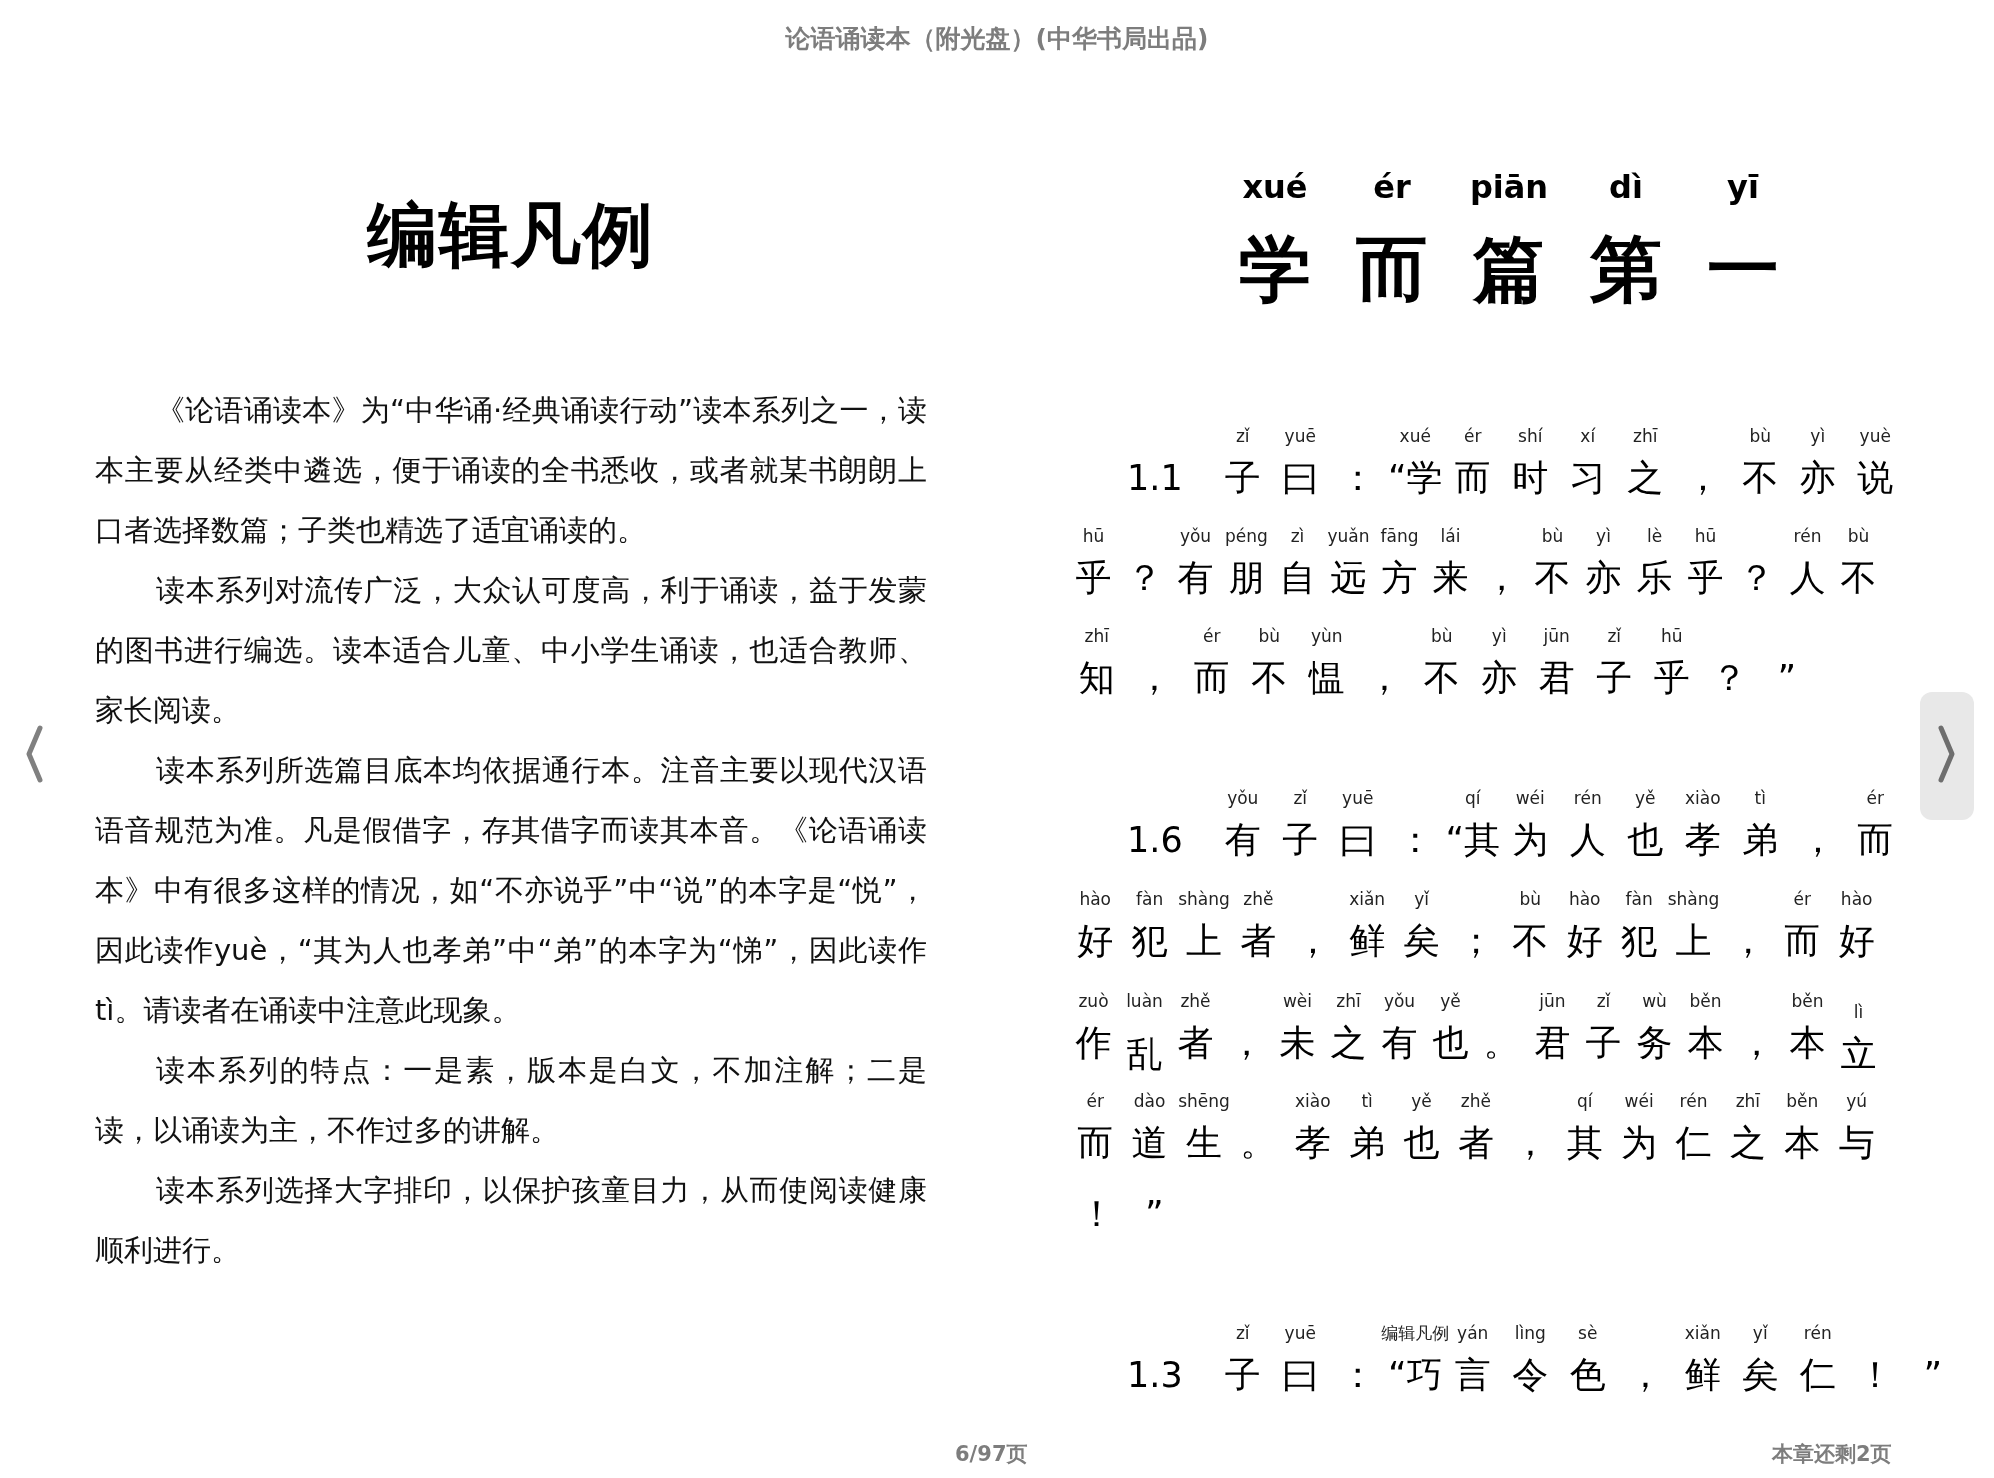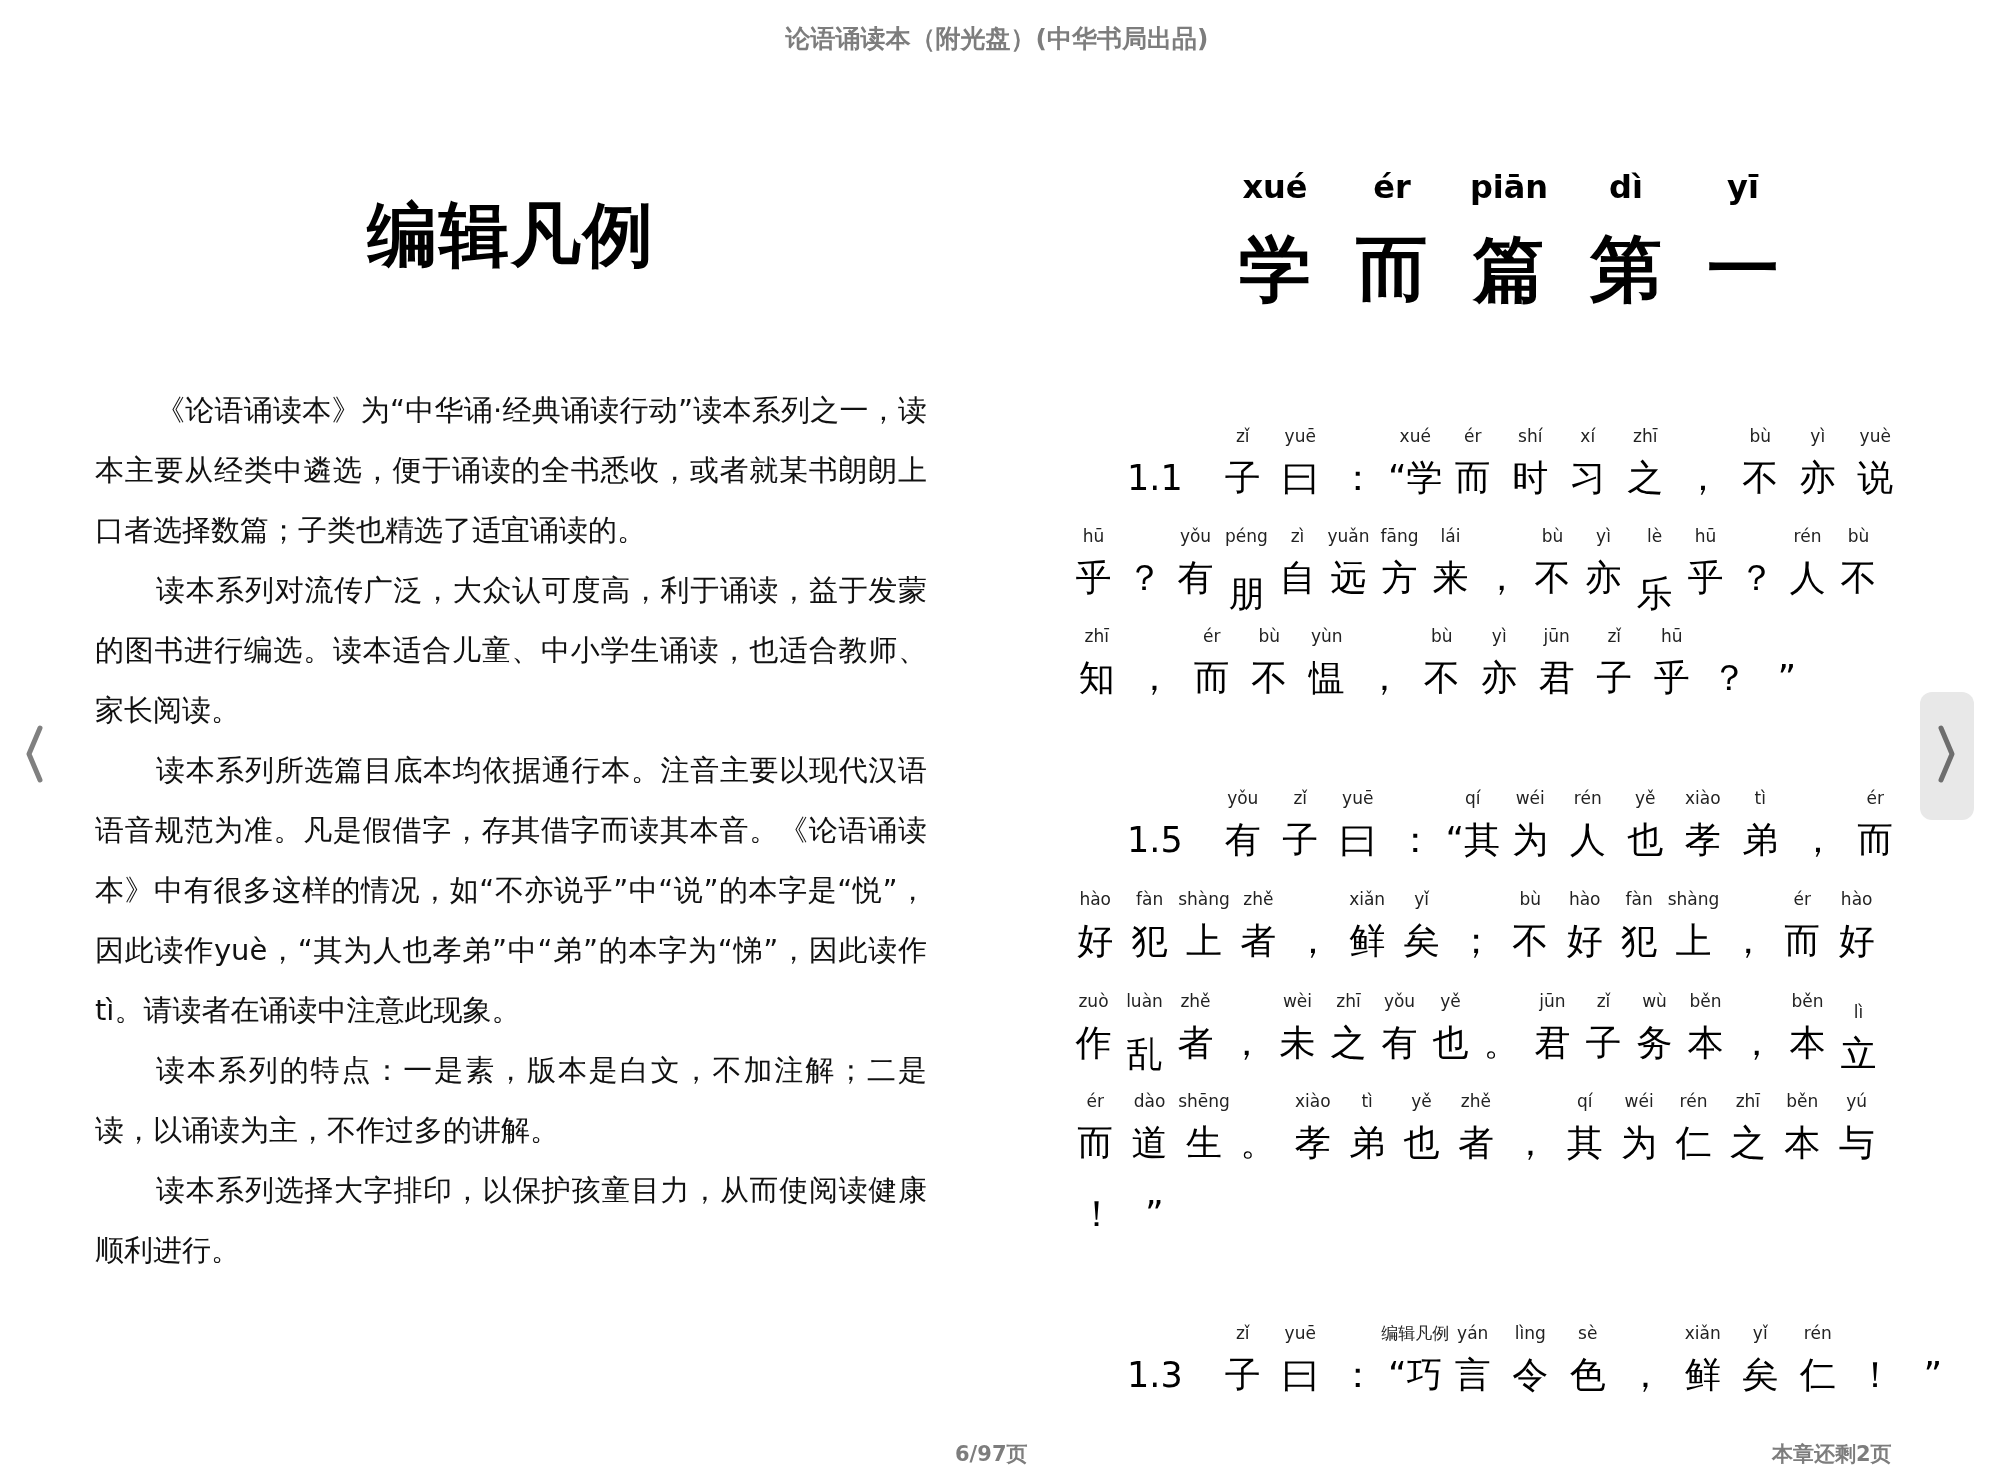--- a/index.html
+++ b/index.html
@@ -163,21 +163,21 @@
             <span class="hz">乎</span>
           </div>
           <div class="cell" style="width: 51px;">
             <span class="py"></span>
             <span class="hz">？</span>
           </div>
           <div class="cell" style="width: 51px;">
             <span class="py">yǒu</span>
             <span class="hz">有</span>
           </div>
-          <div class="cell" style="width: 51px; gap: 16px;">
+          <div class="cell" style="width: 51px;">
             <span class="py">péng</span>
             <span class="hz">朋</span>
           </div>
           <div class="cell" style="width: 51px;">
             <span class="py">zì</span>
             <span class="hz">自</span>
           </div>
           <div class="cell" style="width: 51px;">
             <span class="py">yuǎn</span>
             <span class="hz">远</span>
@@ -274,21 +274,21 @@
             <span class="py"></span>
             <span class="hz">？</span>
           </div>
           <div class="cell">
             <span class="py"></span>
             <span class="hz">”</span>
           </div>
         </div>
       </div>
       <div class="row" style="top: 780px;">
-        <span class="num">1.5</span>
+        <span class="num">1.6</span>
         <div class="cells" style="left: 146px; right: auto;">
           <div class="cell">
             <span class="py">yǒu</span>
             <span class="hz">有</span>
           </div>
           <div class="cell">
             <span class="py">zǐ</span>
             <span class="hz">子</span>
           </div>
           <div class="cell">

